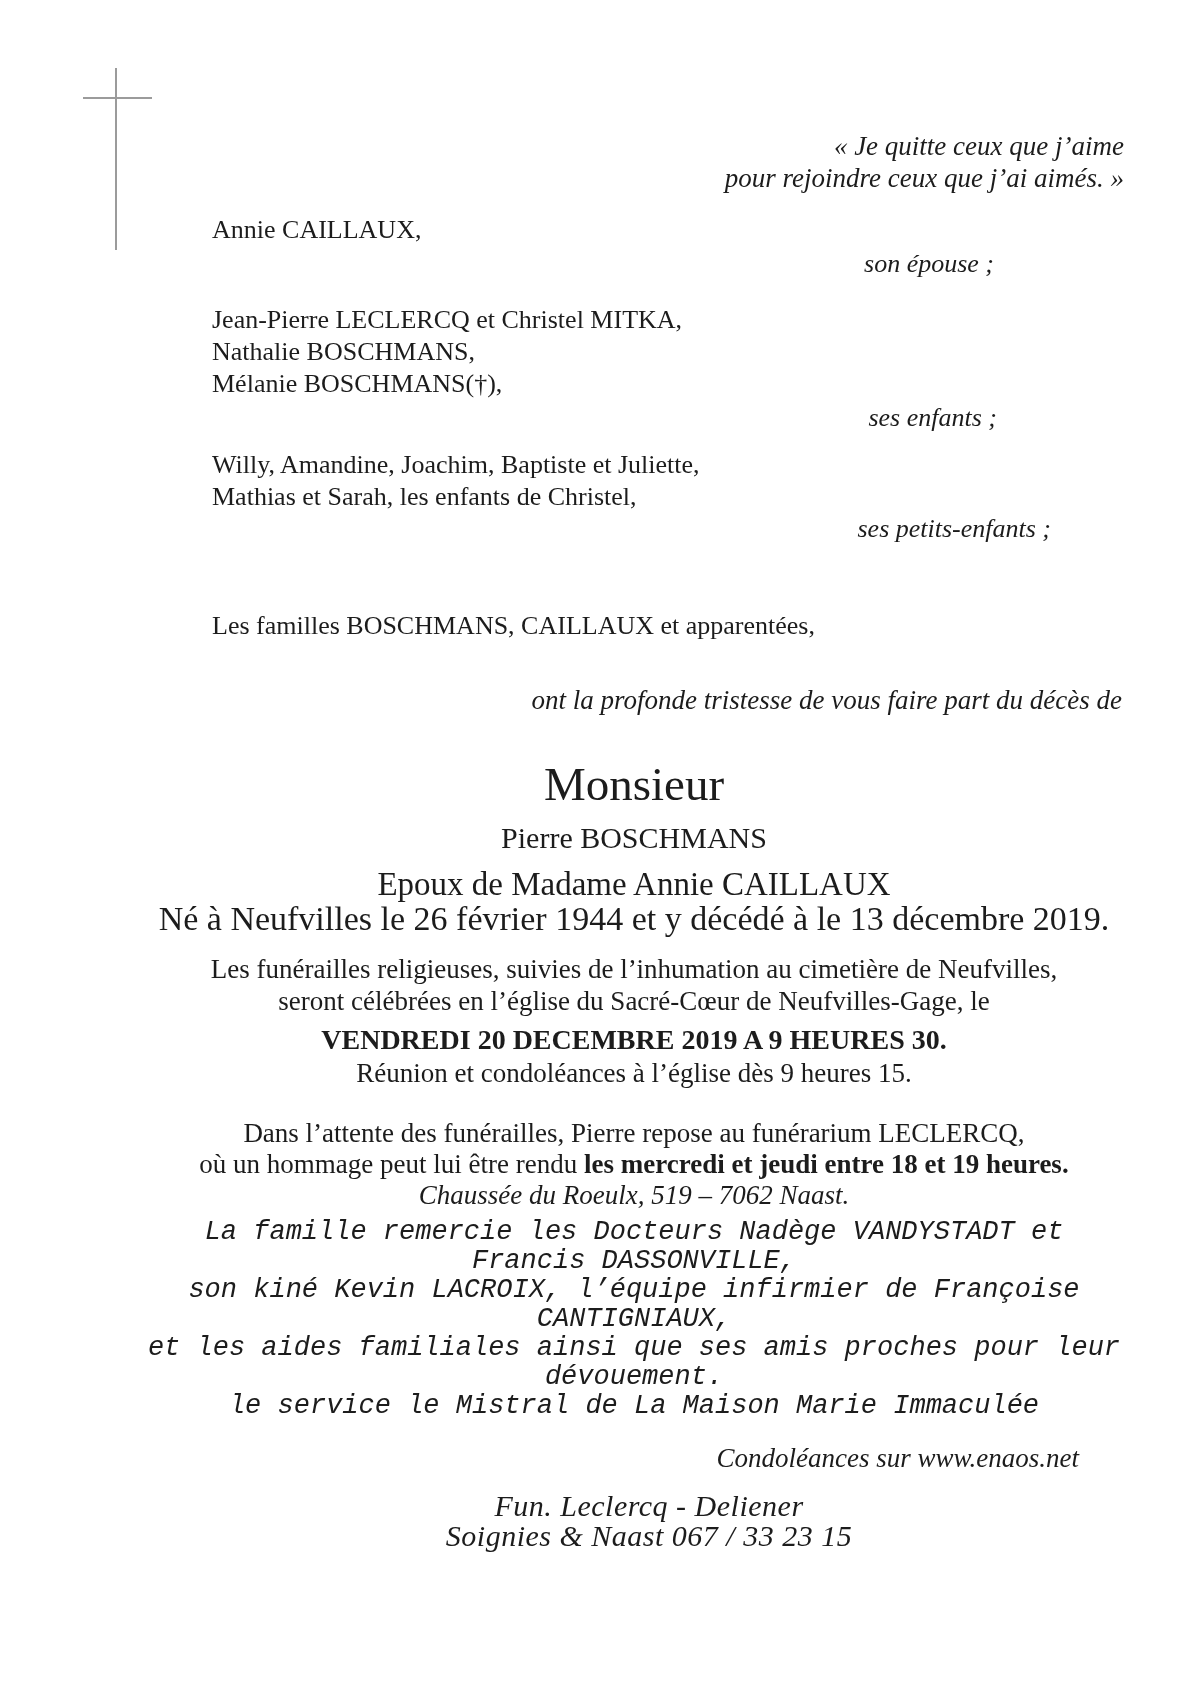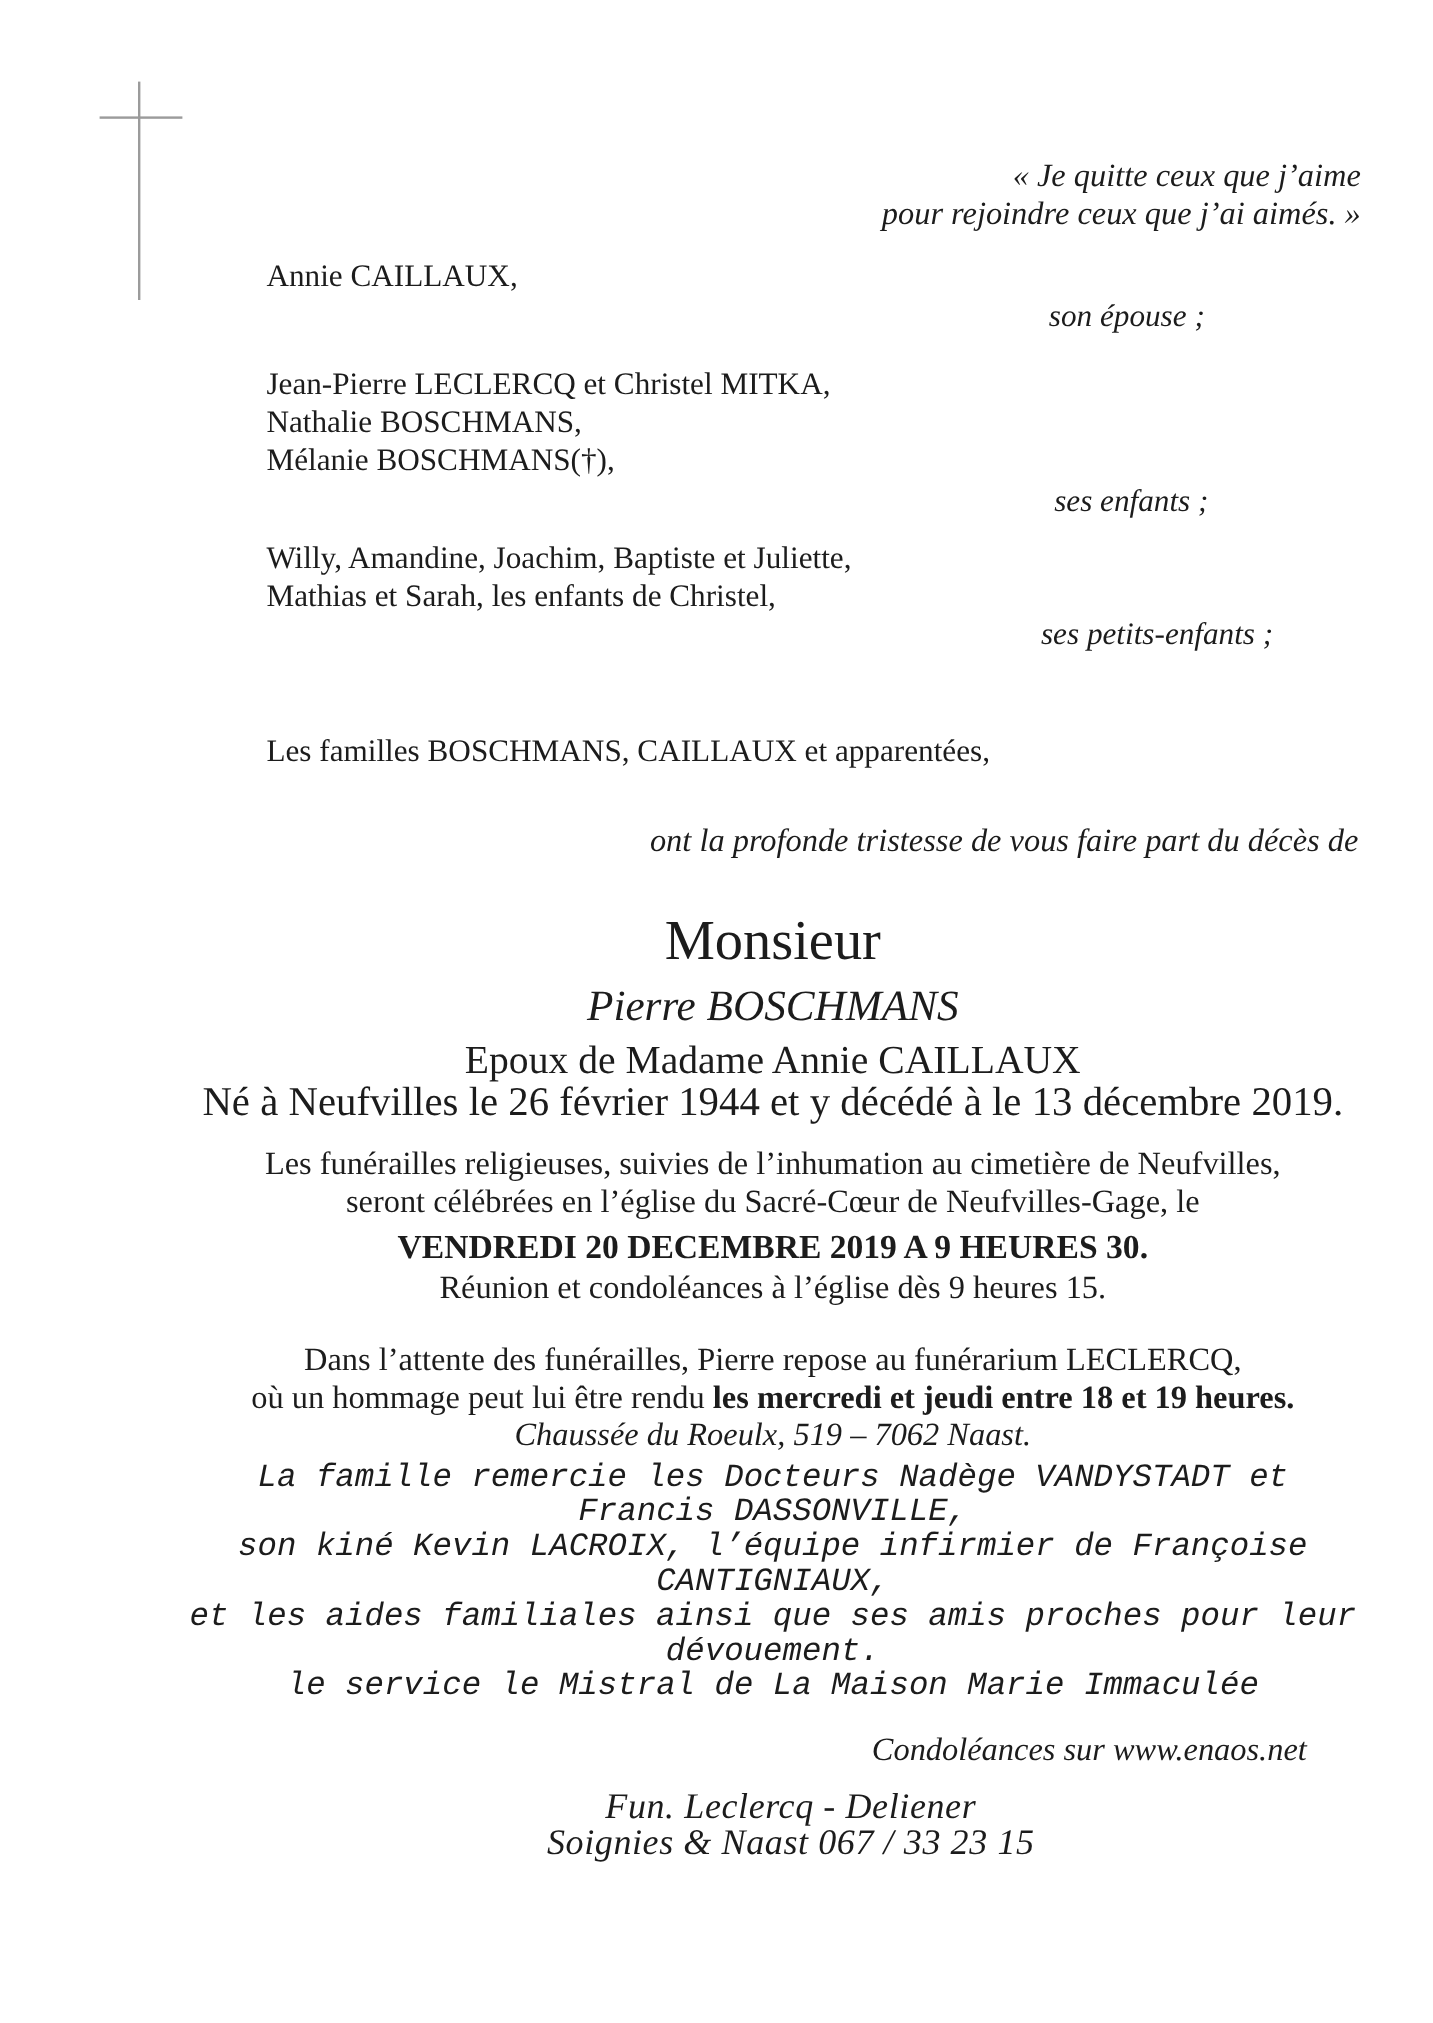--- a/index.html
+++ b/index.html
@@ -13,21 +13,21 @@
     overflow: hidden;
   }
 
   
   .cross { position: absolute; }
   .cross-vertical   { left: 115px; top: 68px;  width: 2px;  height: 182px; background: #9b9b9b; }
   .cross-horizontal { left: 83px;  top: 97px;  width: 69px; height: 2px;   background: #9b9b9b; }
 
   .content {
     position: absolute;
-    left: 154px;
+    left: 144px;
     top: 0;
     width: 980px;
   }
 
   .line { display: block; }
 
   .quote {
     margin-top: 130px;
     text-align: right;
     font-style: italic;
@@ -67,21 +67,21 @@
     margin-top: 42px;
     text-align: right;
     font-style: italic;
     font-size: 27px;
     line-height: 32px;
     padding-right: 2px;
   }
 
   .deceased { margin-top: 41px; text-align: center; }
   .deceased-title { font-size: 47px; line-height: 54px; }
-  .deceased-name  { font-size: 36px; line-height: 54px; font-style: italic; }
+  .deceased-name  { font-size: 30px; line-height: 54px; }
   .deceased-spouse { font-size: 33px; line-height: 38px; }
   .deceased-dates  { font-size: 34px; line-height: 32px; }
 
   .funeral-block {
     margin-top: 18px;
     text-align: center;
     font-size: 27px;
     line-height: 32px;
   }
   .funeral-date {

